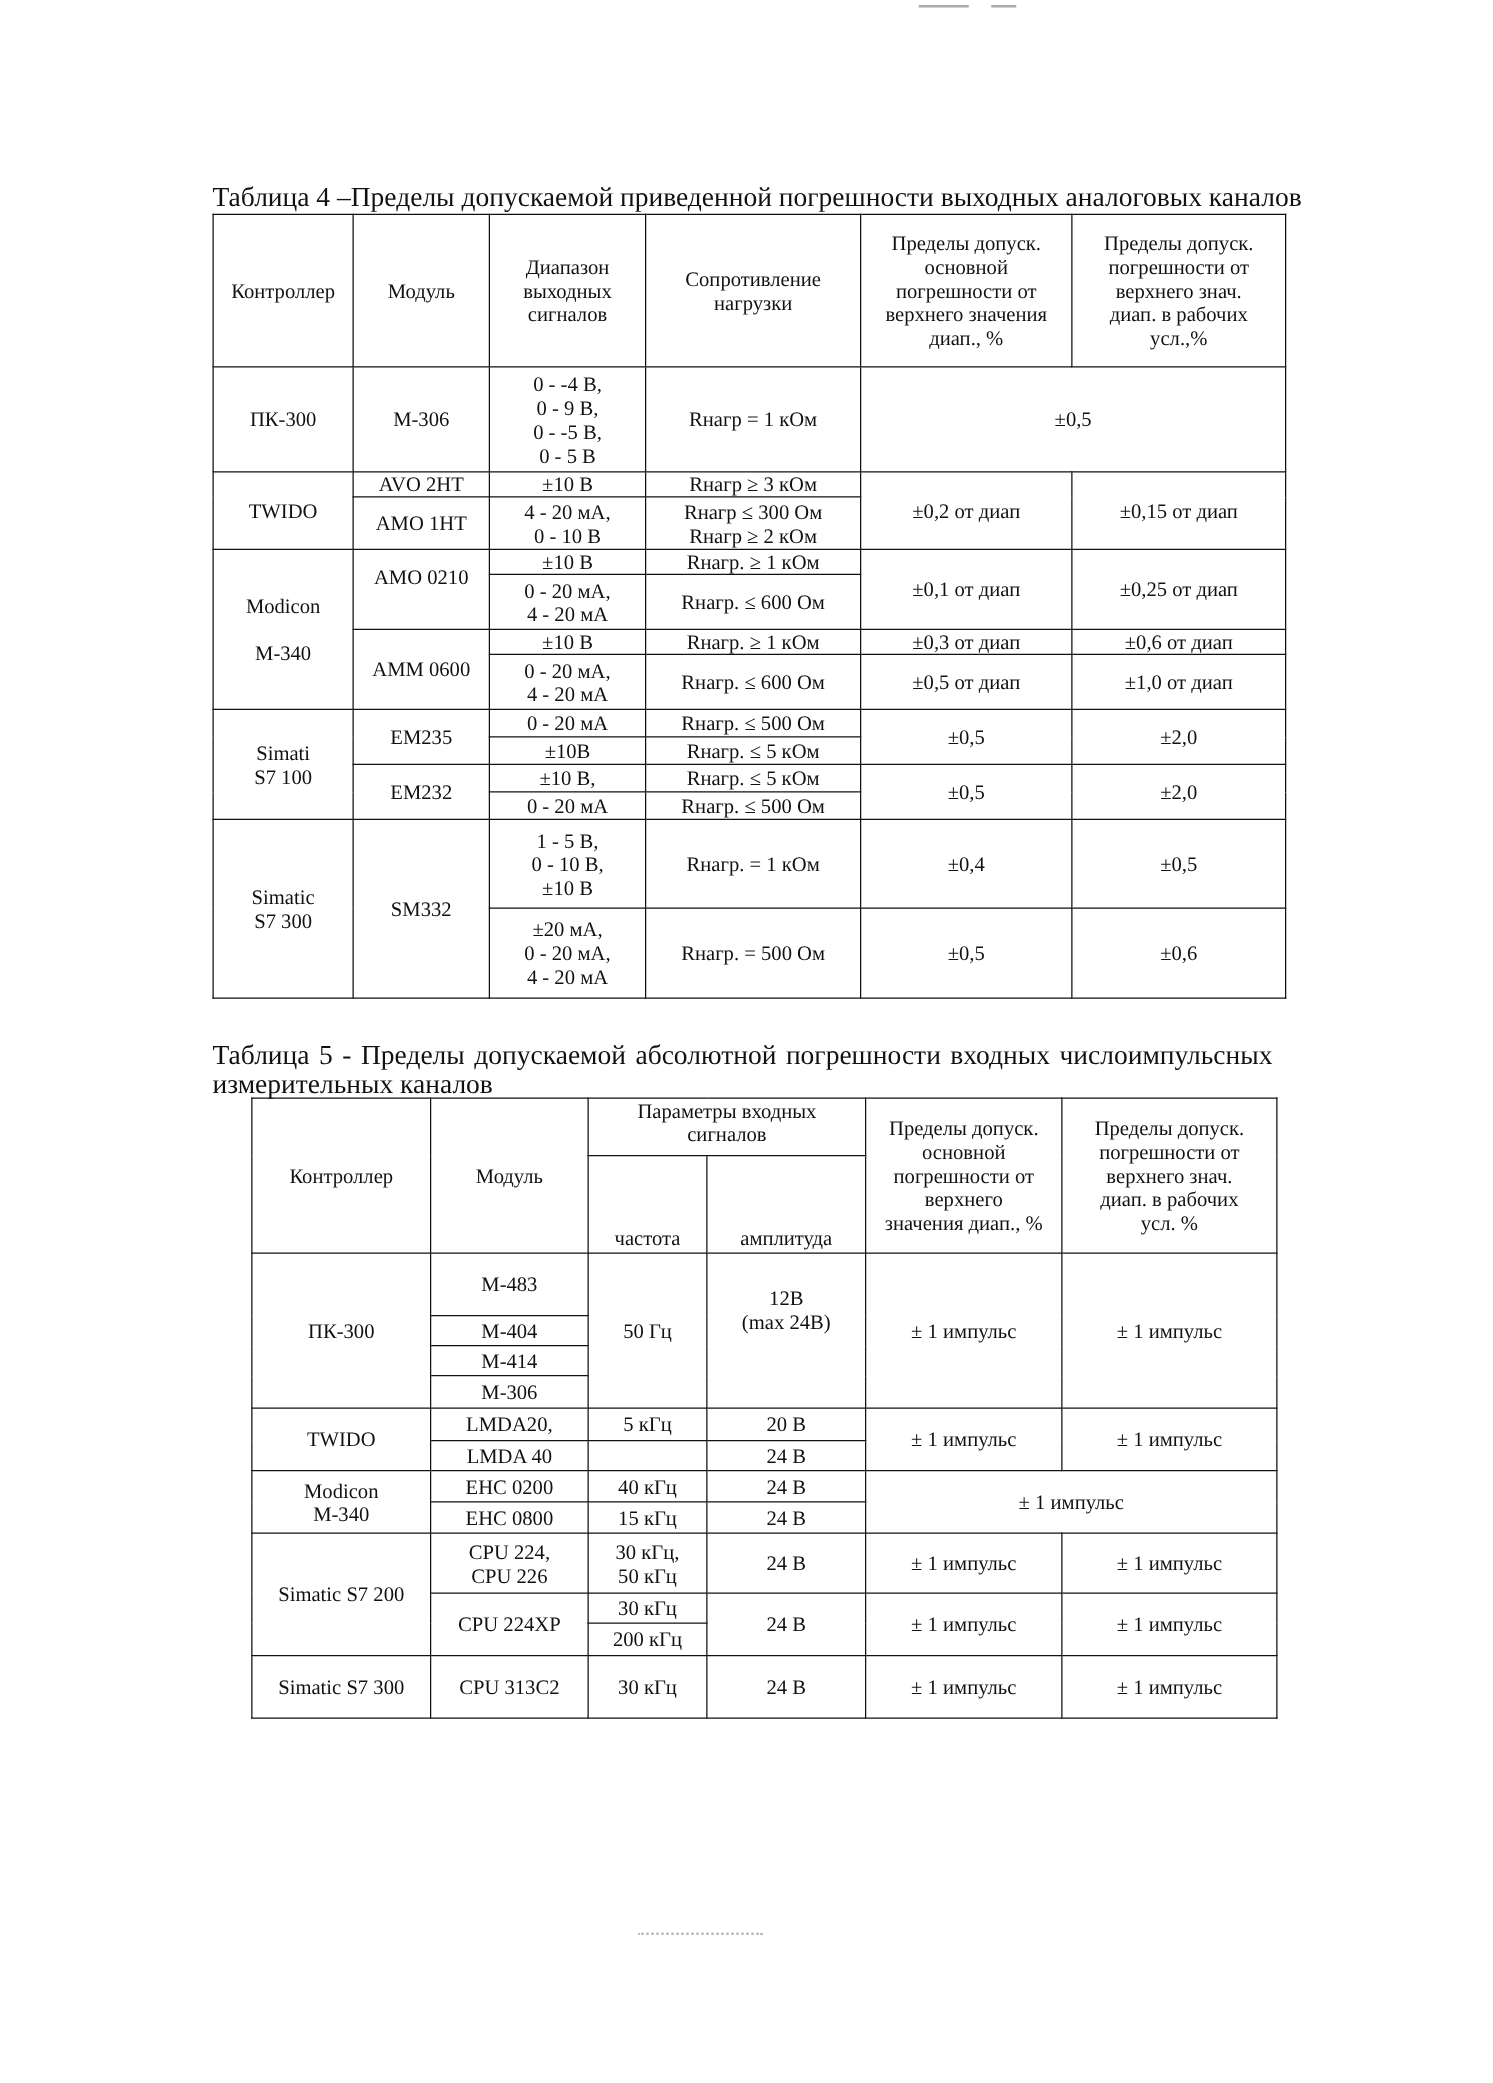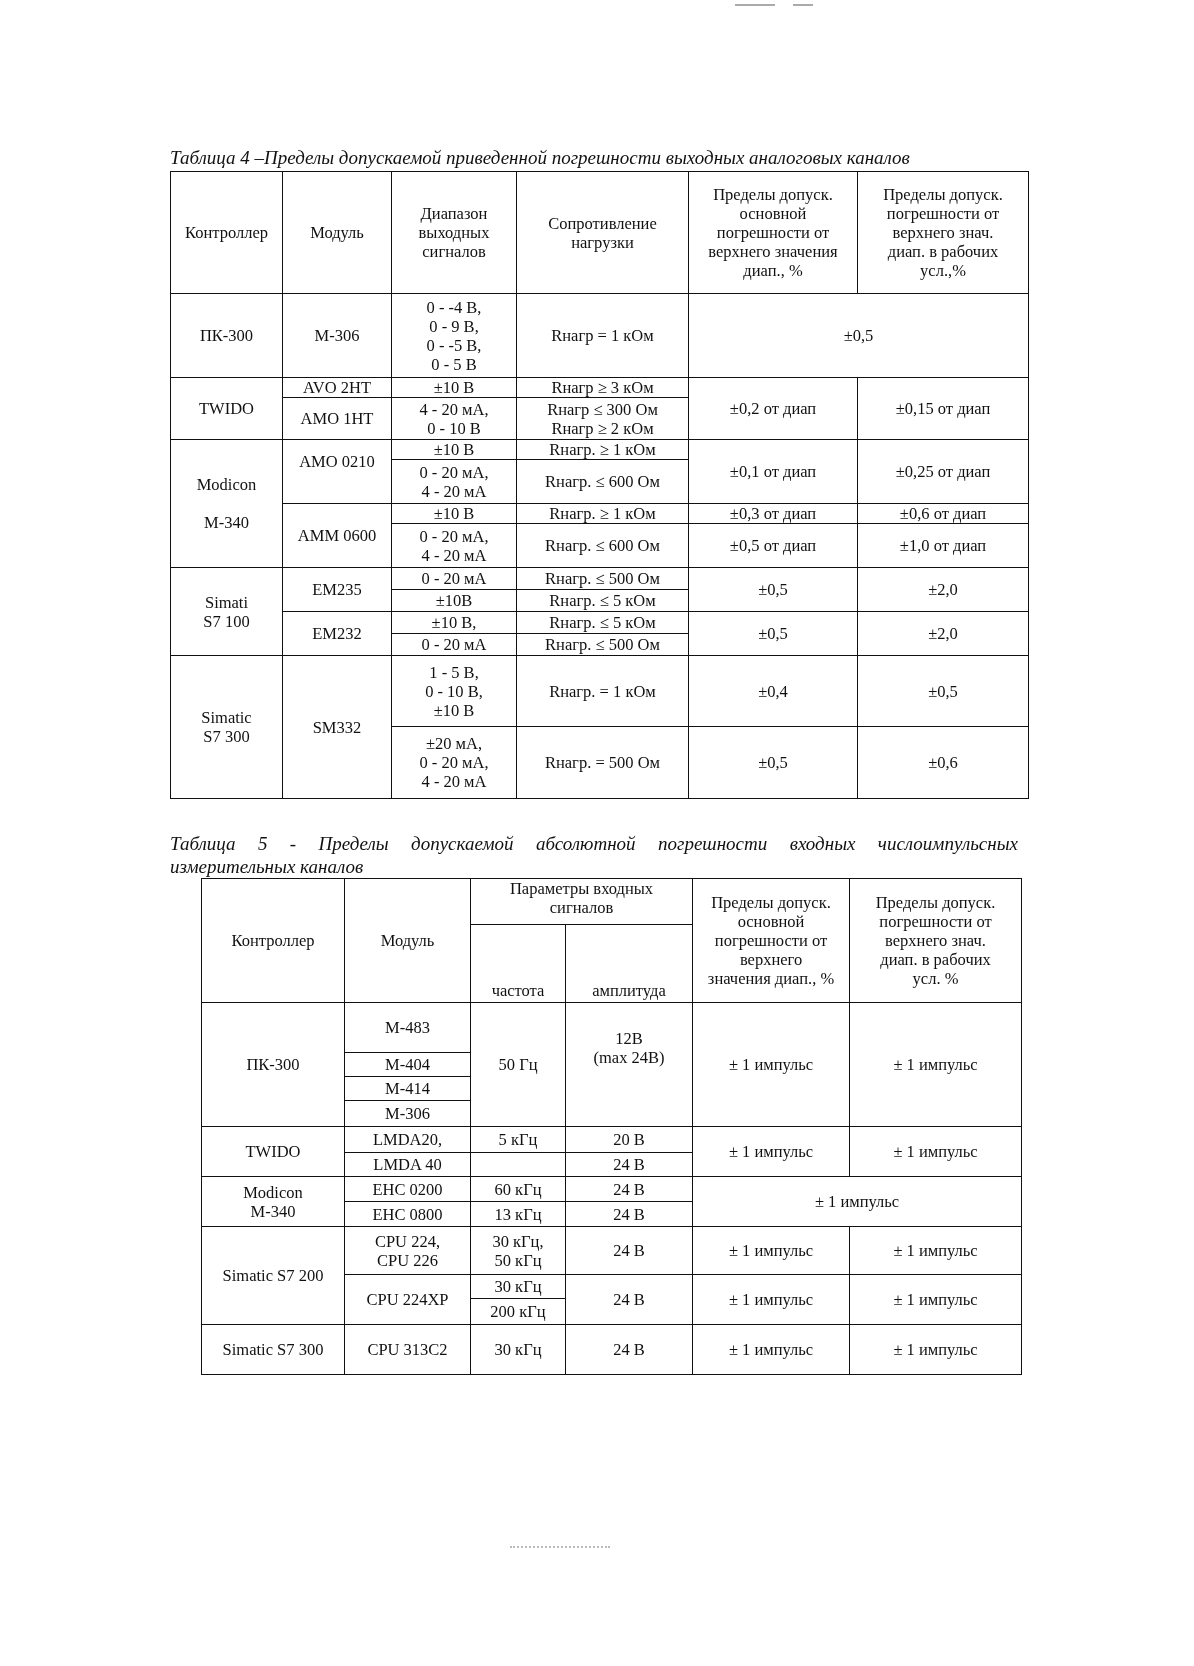--- a/index.html
+++ b/index.html
@@ -1,18 +1,18 @@
 <!DOCTYPE html>
 <html><head>
 <meta charset="utf-8">
 <style>
   html, body { margin: 0; padding: 0; background: #ffffff; }
   body { width: 1194px; height: 1666px; position: relative; overflow: hidden;
          font-family: "Liberation Serif", "DejaVu Serif", serif; color: #111; }
-  .caption { position: absolute; font-size: 19px; line-height: 22px; white-space: nowrap; font-style: italic; }
+  .caption { position: absolute; font-size: 22px; line-height: 22px; white-space: nowrap; }
   #cap4 { left: 170px; top: 147px; }
   #cap5a { left: 170px; top: 833px; width: 848px; text-align: justify; text-align-last: justify; white-space: normal; }
   #cap5b { left: 170px; top: 856px; }
   table { position: absolute; border-collapse: collapse; table-layout: fixed; }
   td, th { border: 1.6px solid #111; text-align: center; vertical-align: middle;
            font-weight: normal; font-size: 16.5px; line-height: 19px; padding: 0 2px; }
   #t4 { left: 170px; top: 171px; width: 858px; }
   #t5 { left: 201px; top: 878px; width: 820px; }
   .ml { white-space: pre-line; }
   .bt { vertical-align: bottom; padding-bottom: 2px; margin-top: 20px; }
@@ -227,27 +227,27 @@
   <tr style="height:24px">
     <td>LMDA 40</td>
     <td></td>
     <td>24 В</td>
   </tr>
 
   <tr style="height:25px">
     <td rowspan="2" class="ml">Modicon
 M-340</td>
     <td>EHC 0200</td>
-    <td>60 кГц</td>
+    <td>40 кГц</td>
     <td>24 В</td>
     <td colspan="2" rowspan="2">± 1 импульс</td>
   </tr>
   <tr style="height:25px">
     <td>EHC 0800</td>
-    <td>13 кГц</td>
+    <td>15 кГц</td>
     <td>24 В</td>
   </tr>
 
   <tr style="height:48px">
     <td rowspan="3">Simatic S7 200</td>
     <td class="ml">CPU 224,
 CPU 226</td>
     <td class="ml">30 кГц,
 50 кГц</td>
     <td>24 В</td>

